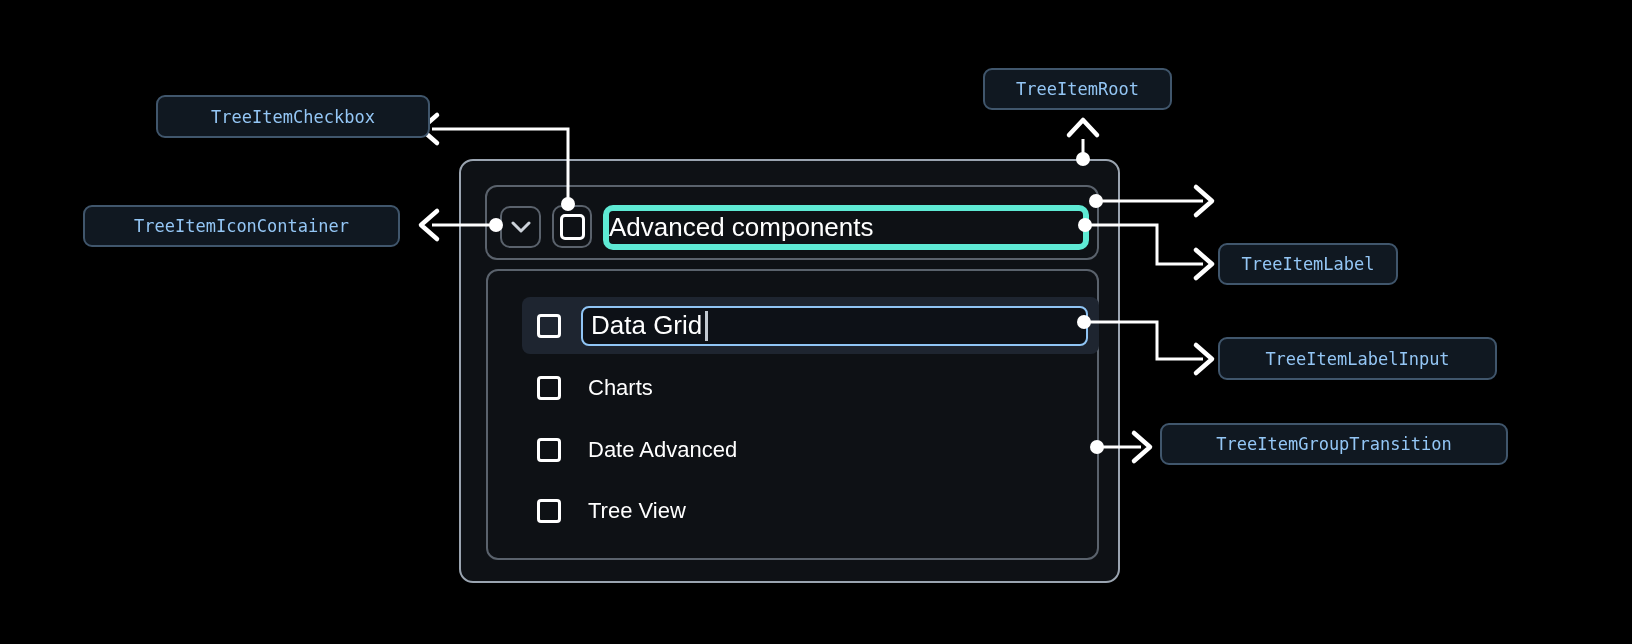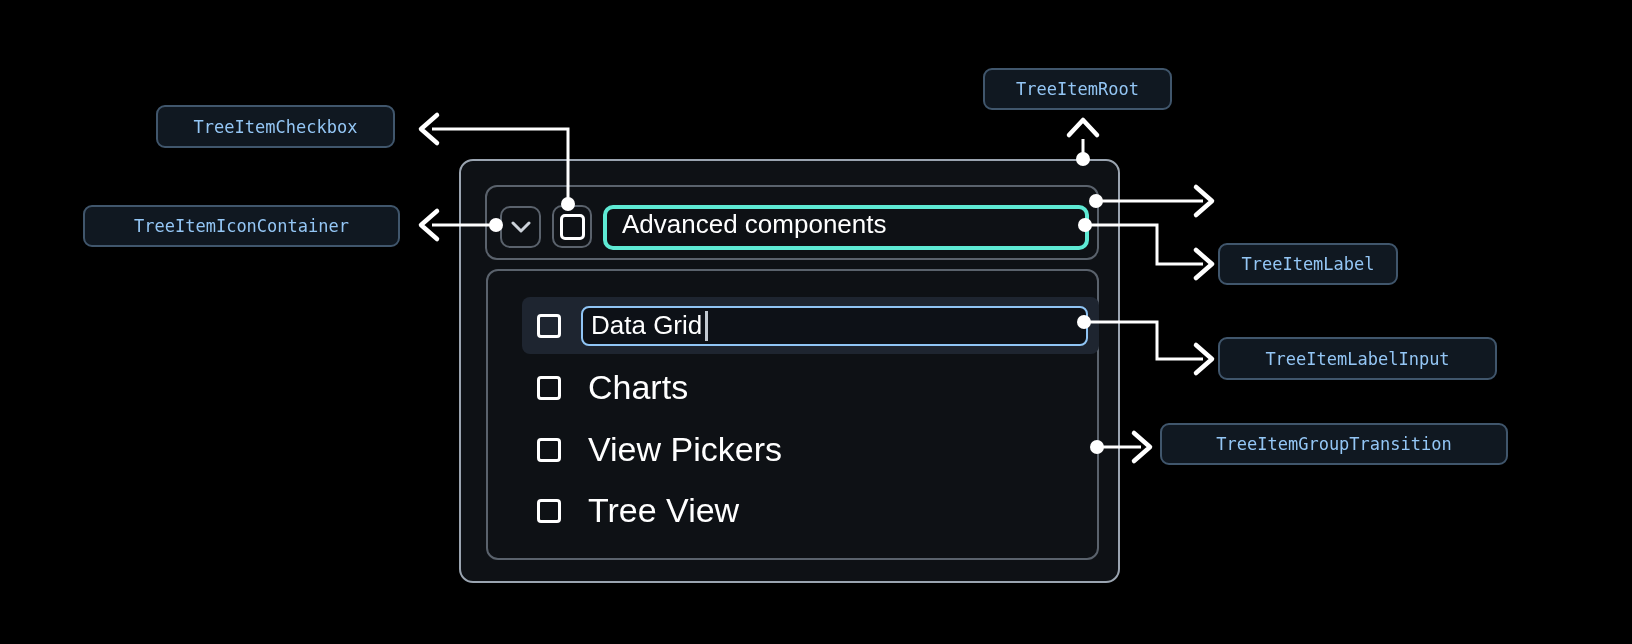--- a/index.html
+++ b/index.html
@@ -19,28 +19,28 @@
   .content{position:absolute;left:24px;top:24px;width:614px;height:75px;
         border:2px solid #5a626c;border-radius:12px;}
   .iconbox{position:absolute;left:13px;top:19px;width:41px;height:42px;
         border:2px solid #5a626c;border-radius:10px;
         display:flex;align-items:center;justify-content:center;}
   .cbbox{position:absolute;left:65px;top:18px;width:40px;height:43px;
         border:2px solid #5a626c;border-radius:10px;
         display:flex;align-items:center;justify-content:center;}
   .checkbox{width:25px;height:26px;border:3px solid #ffffff;border-radius:5px;background:transparent;}
   .labelbox{position:absolute;left:116px;top:18px;width:486px;height:45px;
-        border:4px solid #5eead4;border-radius:10px;
-        display:flex;padding-left:15px;
+        border:6px solid #5eead4;border-radius:10px;
+        display:flex;align-items:center;
         color:#fff;font-size:26px;}
   .group{position:absolute;left:25px;top:108px;width:613px;height:291px;
         border:2px solid #5a626c;border-radius:12px;}
   .row{position:absolute;left:34px;width:577px;height:57px;display:flex;align-items:center;}
   .row .checkbox{width:24px;height:24px;border-radius:4px;margin-left:15px;flex:none;}
-  .row .rowlabel{margin-left:27px;color:#fff;font-size:34px;}
+  .row .rowlabel{margin-left:27px;color:#fff;font-size:22px;}
   .row.selected{background:#1e2530;border-radius:8px;}
   .inputwrap{position:absolute;left:59px;top:9px;width:507px;height:40px;}
   .editinput{width:100%;height:100%;background:#0d1117;border:2px solid #90c5f5;
         border-radius:8px;color:#fff;font-size:26px;font-family:"Liberation Sans",sans-serif;
         padding:0 0 2px 8px;outline:none;}
   .caret{position:absolute;left:124px;top:5px;width:3px;height:30px;background:#c2c9d1;}
 
   .connectors{position:absolute;left:0;top:0;width:1632px;height:644px;pointer-events:none;}
   .connectors path{stroke:#fff;stroke-width:3;fill:none;}
   .connectors polyline{stroke:#fff;stroke-width:4.5;fill:none;stroke-linecap:round;stroke-linejoin:round;}
@@ -77,21 +77,21 @@
         </div>
       </div>
 
       <div class="row" style="top:88px">
         <div class="checkbox"></div>
         <span class="rowlabel">Charts</span>
       </div>
 
       <div class="row" style="top:150px">
         <div class="checkbox"></div>
-        <span class="rowlabel">View Pickers</span>
+        <span class="rowlabel">Date Advanced</span>
       </div>
 
       <div class="row" style="top:211px">
         <div class="checkbox"></div>
         <span class="rowlabel">Tree View</span>
       </div>
 
     </div>
   </div>
 
@@ -133,21 +133,21 @@
       <circle cx="1084" cy="322" r="7"></circle>
     </g>
 
     <g>
       <path d="M 1097 447 H 1141"></path>
       <polyline points="1134,433 1150,447 1134,461"></polyline>
       <circle cx="1097" cy="447" r="7"></circle>
     </g>
   </svg>
 
-  <div class="pill" style="left:156px;top:105px;width:239px;height:43px">TreeItemCheckbox</div>
+  <div class="pill" style="left:156px;top:95px;width:274px;height:43px">TreeItemCheckbox</div>
 
   <div class="pill" style="left:83px;top:205px;width:317px;height:42px">TreeItemIconContainer</div>
 
   <div class="pill" style="left:983px;top:68px;width:189px;height:42px">TreeItemRoot</div>
 
 
   <div class="pill" style="left:1218px;top:243px;width:180px;height:42px">TreeItemLabel</div>
 
   <div class="pill" style="left:1218px;top:337px;width:279px;height:43px">TreeItemLabelInput</div>
 

